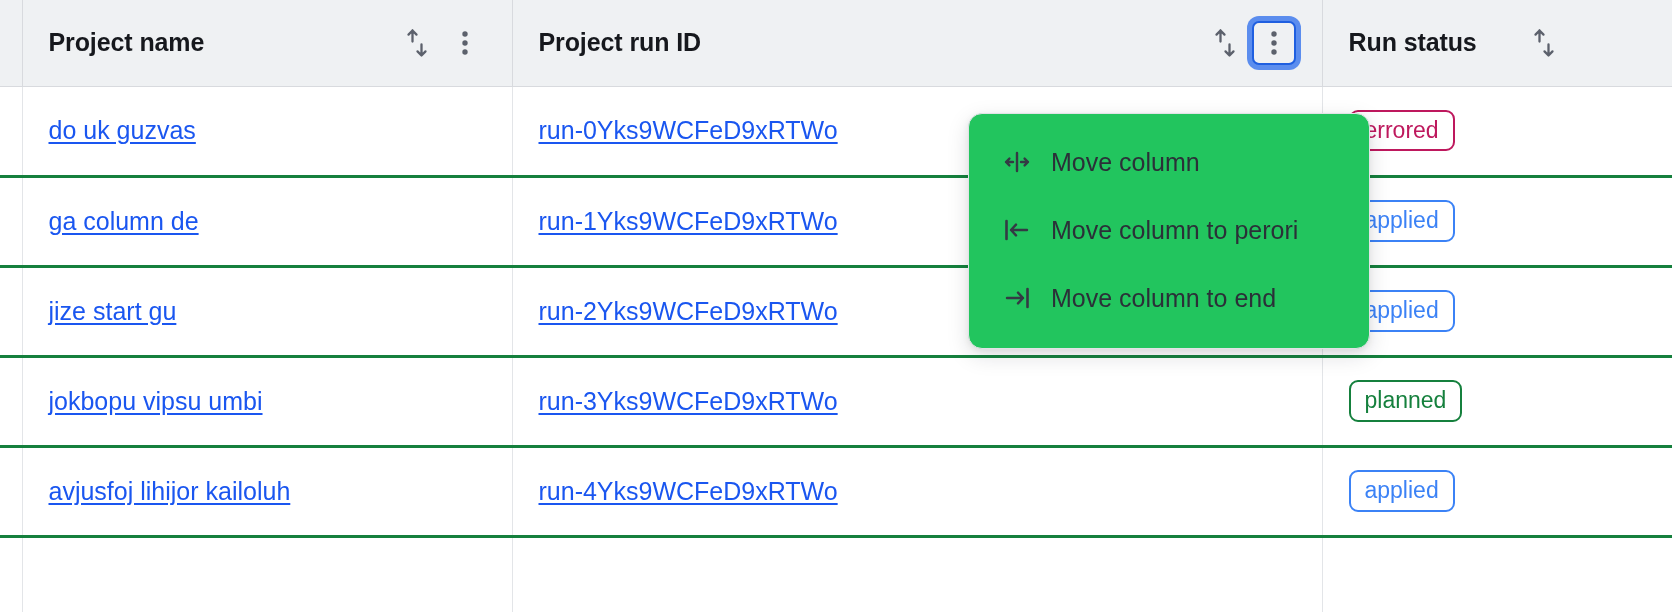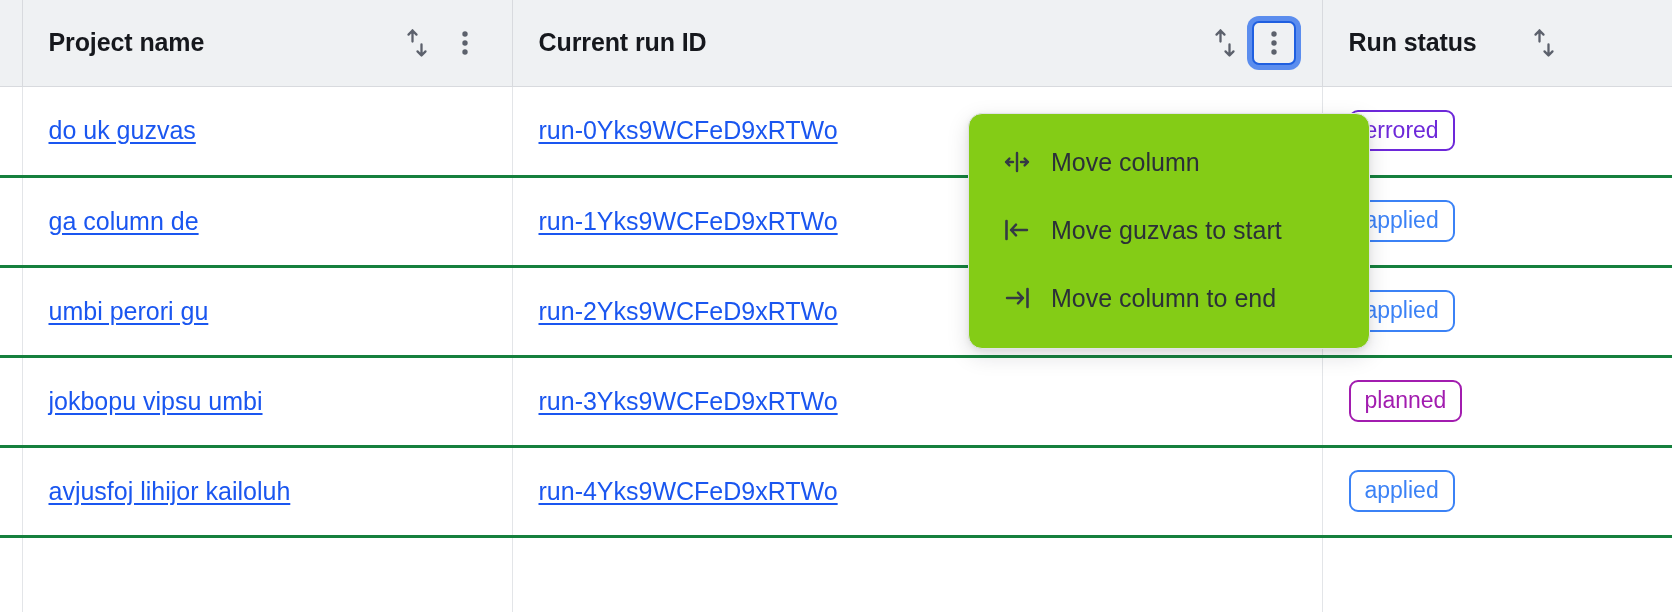--- a/index.html
+++ b/index.html
@@ -111,31 +111,31 @@
 
   .badge {
     display: inline-block;
     font-size: 23px;
     padding: 6px 14px 7px;
     border-radius: 9px;
     border: 2px solid currentColor;
     line-height: 1.05;
     white-space: nowrap;
   }
-  .badge.errored  { color: #6d28d9; }
+  .badge.errored  { color: #be185d; }
   .badge.applied  { color: #3b82f6; }
-  .badge.planned  { color: #a21caf; }
+  .badge.planned  { color: #15803d; }
 
   
   .menu {
     position: absolute;
     left: 968px;
     top: 113px;
     width: 402px;
-    background: #84cc16;
+    background: #22c55e;
     border: 1px solid #e1e3e6;
     border-radius: 14px;
     box-shadow: 0 7px 22px rgba(20,24,35,0.13), 0 2px 6px rgba(20,24,35,0.07);
     padding: 14px 0 16px;
     box-sizing: border-box;
   }
   .menu-item {
     display: flex;
     align-items: center;
     gap: 20px;
@@ -195,21 +195,21 @@
                     <circle cx="4" cy="24" r="2.7" fill="#5c616c"></circle>
                   </svg>
                 </span>
               </button>
             </span>
           </div>
         </th>
 
         <th>
           <div class="th-inner">
-            <span class="th-label">Current run ID</span>
+            <span class="th-label">Project run ID</span>
             <span class="th-tools">
               <button class="icon-btn">
                 <span>
                   <svg width="28" height="30" viewBox="0 0 28 30" fill="none">
                     <path d="M9.5 13.5 V2.5 M9.5 2.5 L5.5 6.6 M9.5 2.5 L13.5 6.6" stroke="#5c616c" stroke-width="2.3" stroke-linecap="round" stroke-linejoin="round"></path>
                     <path d="M18.5 16.5 V27.5 M18.5 27.5 L14.5 23.4 M18.5 27.5 L22.5 23.4" stroke="#5c616c" stroke-width="2.3" stroke-linecap="round" stroke-linejoin="round"></path>
                   </svg>
                 </span>
               </button>
               <button class="icon-btn focused">
@@ -249,21 +249,21 @@
         <td class="last"><span class="badge errored">errored</span></td>
       </tr>
       <tr>
         <td class="gutter-cell"></td>
         <td><a class="cell-link">ga column de</a></td>
         <td><a class="cell-link">run-1Yks9WCFeD9xRTWo</a></td>
         <td class="last"><span class="badge applied">applied</span></td>
       </tr>
       <tr>
         <td class="gutter-cell"></td>
-        <td><a class="cell-link">umbi perori gu</a></td>
+        <td><a class="cell-link">jize start gu</a></td>
         <td><a class="cell-link">run-2Yks9WCFeD9xRTWo</a></td>
         <td class="last"><span class="badge applied">applied</span></td>
       </tr>
       <tr>
         <td class="gutter-cell"></td>
         <td><a class="cell-link">jokbopu vipsu umbi</a></td>
         <td><a class="cell-link">run-3Yks9WCFeD9xRTWo</a></td>
         <td class="last"><span class="badge planned">planned</span></td>
       </tr>
       <tr>
@@ -292,21 +292,21 @@
       </span>
       <span class="menu-label">Move column</span>
     </div>
     <div class="menu-item">
       <span class="menu-icon">
         <svg width="28" height="24" viewBox="0 0 28 24" fill="none">
           <path d="M3.5 3 V21" stroke="#343a44" stroke-width="2.6" stroke-linecap="round"></path>
           <path d="M24 12 H8 M13 6.6 L8 12 L13 17.4" stroke="#343a44" stroke-width="2.4" stroke-linecap="round" stroke-linejoin="round"></path>
         </svg>
       </span>
-      <span class="menu-label">Move guzvas to start</span>
+      <span class="menu-label">Move column to perori</span>
     </div>
     <div class="menu-item">
       <span class="menu-icon">
         <svg width="28" height="24" viewBox="0 0 28 24" fill="none">
           <path d="M24.5 3 V21" stroke="#343a44" stroke-width="2.6" stroke-linecap="round"></path>
           <path d="M4 12 H20 M15 6.6 L20 12 L15 17.4" stroke="#343a44" stroke-width="2.4" stroke-linecap="round" stroke-linejoin="round"></path>
         </svg>
       </span>
       <span class="menu-label">Move column to end</span>
     </div>

